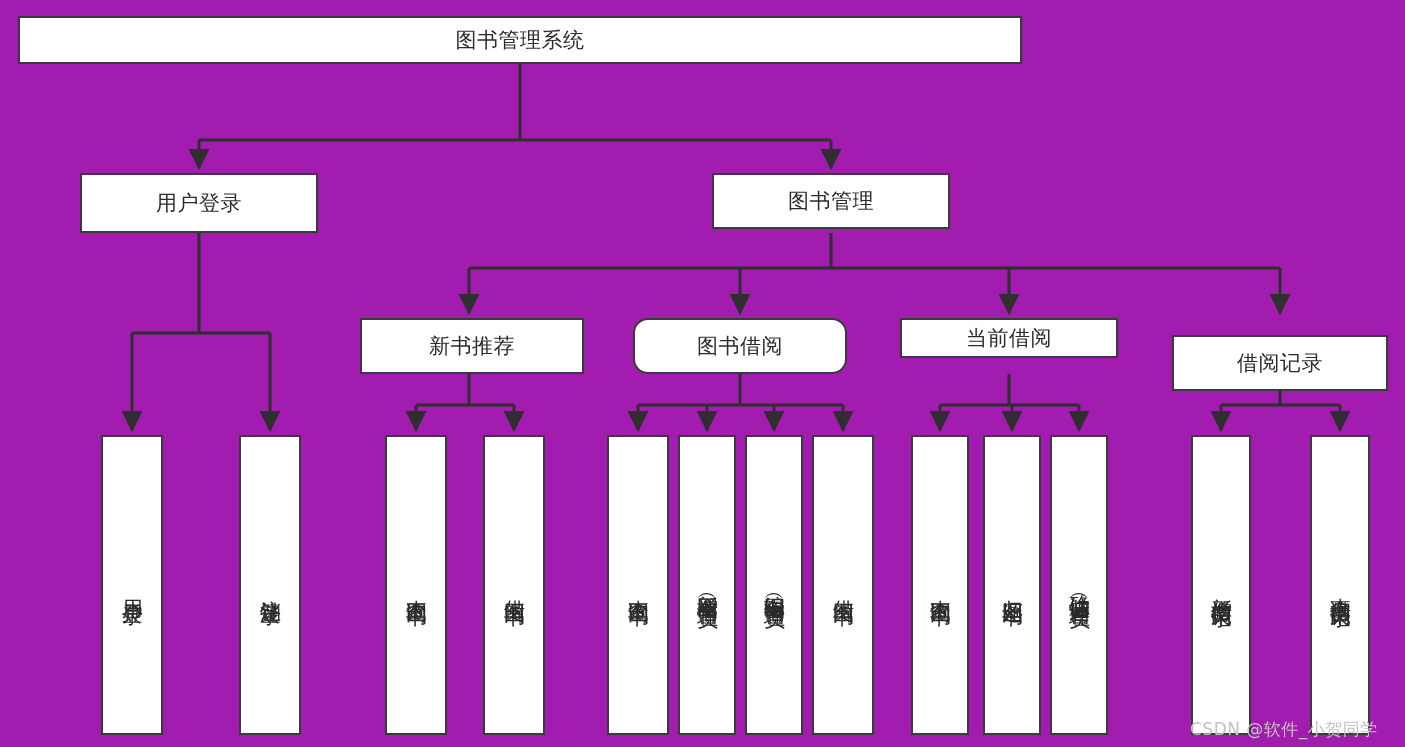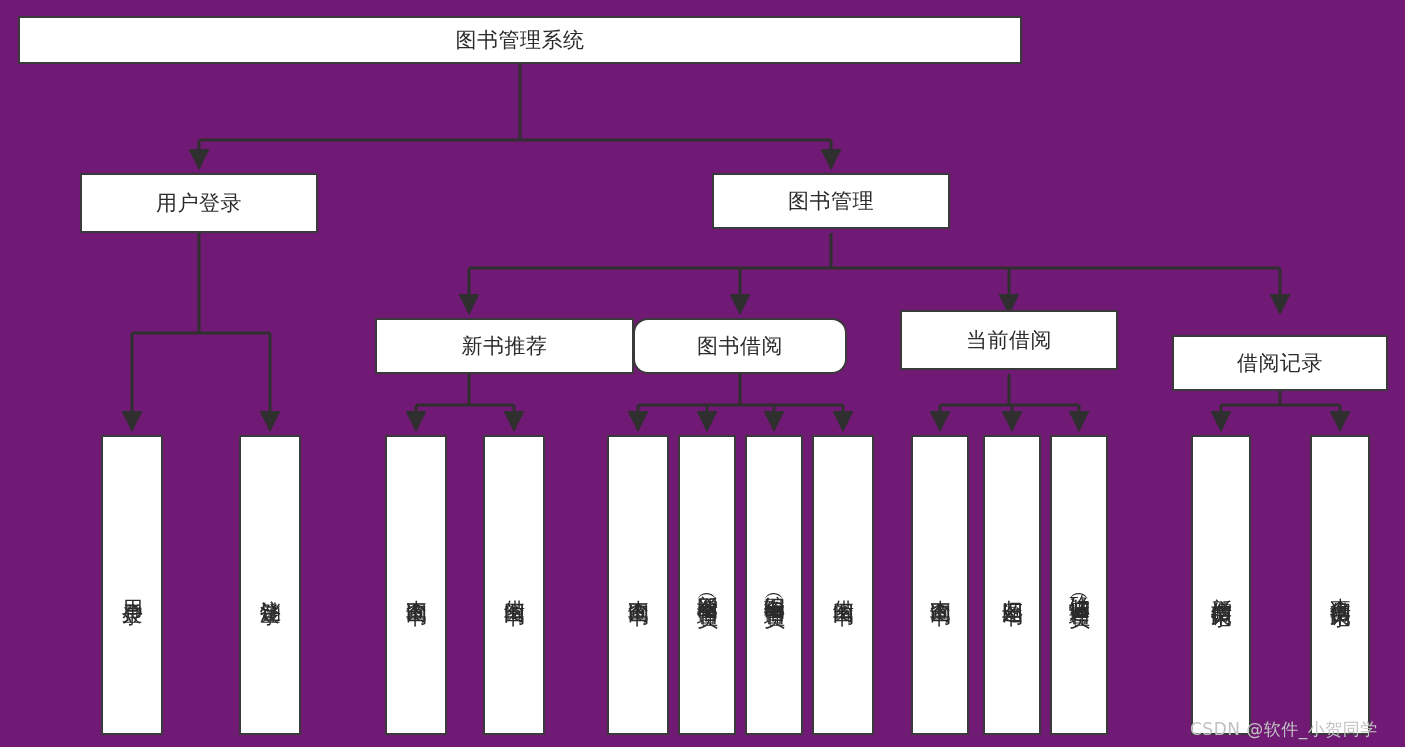--- a/index.html
+++ b/index.html
@@ -57,21 +57,21 @@
     position: absolute;
     color: #c2c2c2;
     font-size: 17px;
     letter-spacing: 0.5px;
     white-space: nowrap;
   }
 </style>
 </head>
 <body>
 
-<div id="canvas" style="background: #701a75;">
+<div id="canvas" style="background: #a21caf;">
 
   <svg id="wires" viewBox="0 0 1405 747" width="1405" height="747">
     <defs>
       <marker id="arrow" viewBox="0 0 10 10" refX="9" refY="5" markerWidth="7" markerHeight="7" orient="auto-start-reverse">
         <path d="M 0 0 L 10 5 L 0 10 z" fill="#2f2f2f"></path>
       </marker>
     </defs>
     <g stroke="#2f2f2f" stroke-width="3" fill="none">
 
       <path d="M 520 64 L 520 140"></path>
@@ -120,27 +120,27 @@
     <span>图书管理系统</span>
   </div>
 
   <div class="node h" style="left: 80px; top: 173px; width: 238px; height: 60px; border-color: rgb(58, 58, 58); background: rgb(255, 255, 255); color: rgb(43, 43, 43);">
     <span>用户登录</span>
   </div>
   <div class="node h" style="left: 712px; top: 173px; width: 238px; height: 56px; border-color: rgb(58, 58, 58); background: rgb(255, 255, 255); color: rgb(43, 43, 43);">
     <span>图书管理</span>
   </div>
 
-  <div class="node h" style="left: 360px; top: 318px; width: 259px; height: 56px; border-color: rgb(58, 58, 58); background: rgb(255, 255, 255); color: rgb(43, 43, 43); margin-left: 15px;">
+  <div class="node h" style="left: 360px; top: 318px; width: 224px; height: 56px; border-color: rgb(58, 58, 58); background: rgb(255, 255, 255); color: rgb(43, 43, 43);">
     <span>新书推荐</span>
   </div>
   <div class="node h" style="left: 633px; top: 318px; width: 214px; height: 56px; border-color: rgb(58, 58, 58); background: rgb(255, 255, 255); color: rgb(43, 43, 43); border-radius: 15px;">
     <span>图书借阅</span>
   </div>
-  <div class="node h" style="left: 900px; top: 310px; width: 218px; height: 60px; border-color: rgb(58, 58, 58); background: rgb(255, 255, 255); color: rgb(43, 43, 43);">
+  <div class="node h" style="left: 900px; top: 318px; width: 218px; height: 40px; border-color: rgb(58, 58, 58); background: rgb(255, 255, 255); color: rgb(43, 43, 43);">
     <span>当前借阅</span>
   </div>
   <div class="node h" style="left: 1172px; top: 318px; width: 216px; height: 56px; border-color: rgb(58, 58, 58); background: rgb(255, 255, 255); color: rgb(43, 43, 43); margin-top: 17px;">
     <span>借阅记录</span>
   </div>
 
   <div class="node v" style="left: 101px; top: 435px; width: 62px; height: 300px; border-color: rgb(58, 58, 58); background: rgb(255, 255, 255); color: rgb(43, 43, 43);">
     <span>用户登录</span>
   </div>
   <div class="node v" style="left: 239px; top: 435px; width: 62px; height: 300px; border-color: rgb(58, 58, 58); background: rgb(255, 255, 255); color: rgb(43, 43, 43);">

